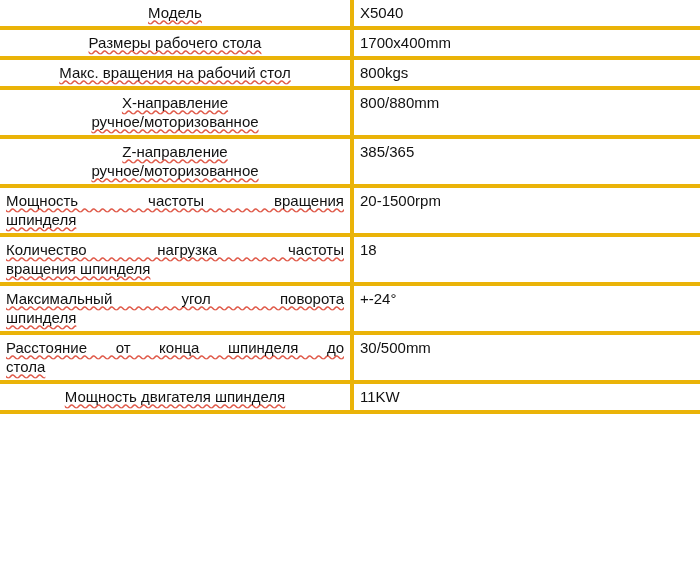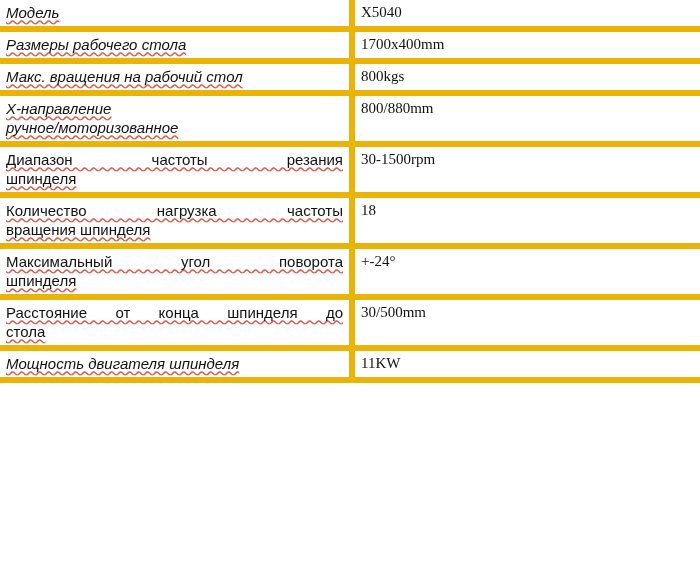--- a/index.html
+++ b/index.html
@@ -14,21 +14,21 @@
     font-family: "Liberation Sans", sans-serif;
   }
   .spec-table {
     width: 700px;
     border-collapse: collapse;
     table-layout: fixed;
   }
   .spec-table col.c1 { width: 352px; }
   .spec-table col.c2 { width: 348px; }
   .spec-table td {
-    border: 6px solid #eab308;
+    border: 4px solid #eab308;
     padding: 3px 6px 4px 6px;
     font-size: 15px;
     line-height: 19px;
     color: #111111;
     vertical-align: top;
     word-wrap: break-word;
   }
   .spec-table tr:first-child td {
     border-top: none;
   }
@@ -39,26 +39,24 @@
     -webkit-text-decoration-line: underline;
     text-decoration: underline;
     text-decoration-color: #e05a4a;
     text-decoration-style: wavy;
     text-decoration-skip-ink: none;
   }
   .spec-table td.value {
     border-right: none;
   }
   .spec-table td.label.nojust {
-    text-align: left;
-    font-style: italic;
+    text-align: center;
   }
   .spec-table td.plain {
     text-decoration: none;
-    font-family: Liberation Serif, serif;
   }
   .spec-table td .line {
     display: block;
   }
   .spec-table td.label .justline {
     display: block;
     text-align: justify;
     text-align-last: justify;
   }
 </style>
@@ -90,25 +88,32 @@
         <td class="value plain">800kgs</td>
       </tr>
       <tr>
         <td class="label nojust">
           <span class="line">X-направление</span>
           <span class="line">ручное/моторизованное</span>
         </td>
         <td class="value plain">800/880mm</td>
       </tr>
       <tr>
+        <td class="label nojust">
+          <span class="line">Z-направление</span>
+          <span class="line">ручное/моторизованное</span>
+        </td>
+        <td class="value plain">385/365</td>
+      </tr>
+      <tr>
         <td class="label">
-          <span class="justline">Диапазон    частоты    резания</span>
+          <span class="justline">Мощность    частоты    вращения</span>
           <span class="line">шпинделя</span>
         </td>
-        <td class="value plain">30-1500rpm</td>
+        <td class="value plain">20-1500rpm</td>
       </tr>
       <tr>
         <td class="label">
           <span class="justline">Количество    нагрузка    частоты</span>
           <span class="line">вращения шпинделя</span>
         </td>
         <td class="value plain">18</td>
       </tr>
       <tr>
         <td class="label">

